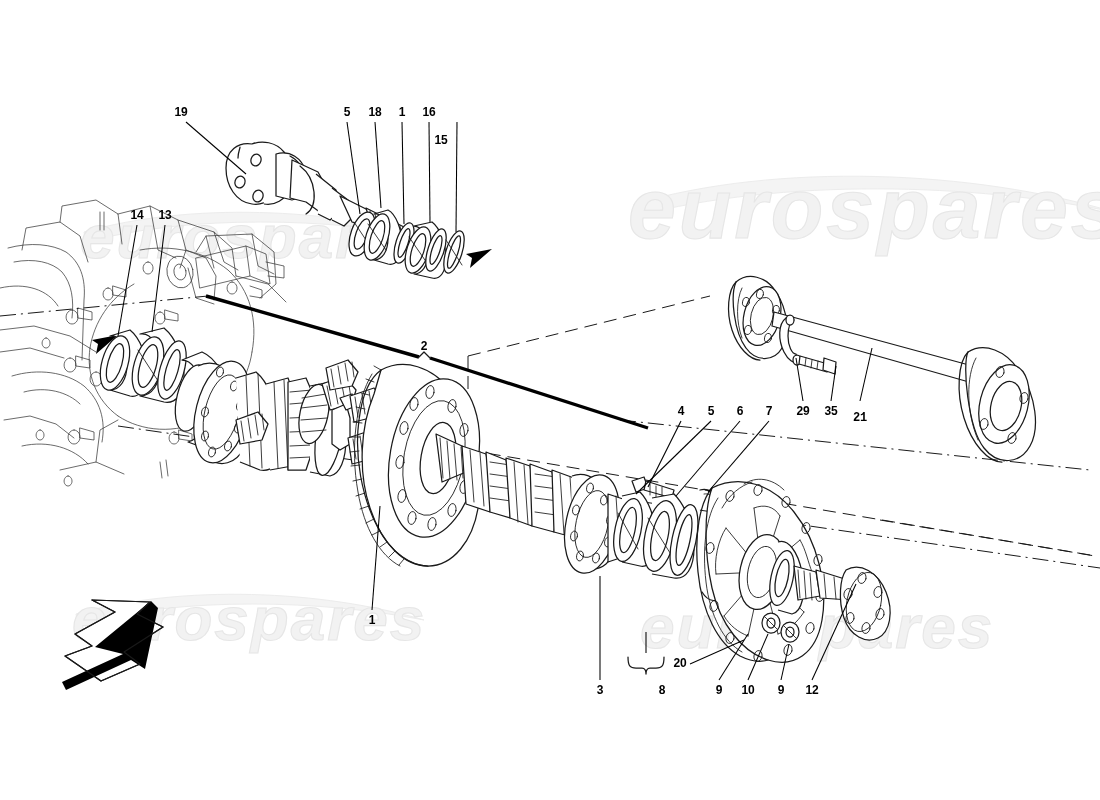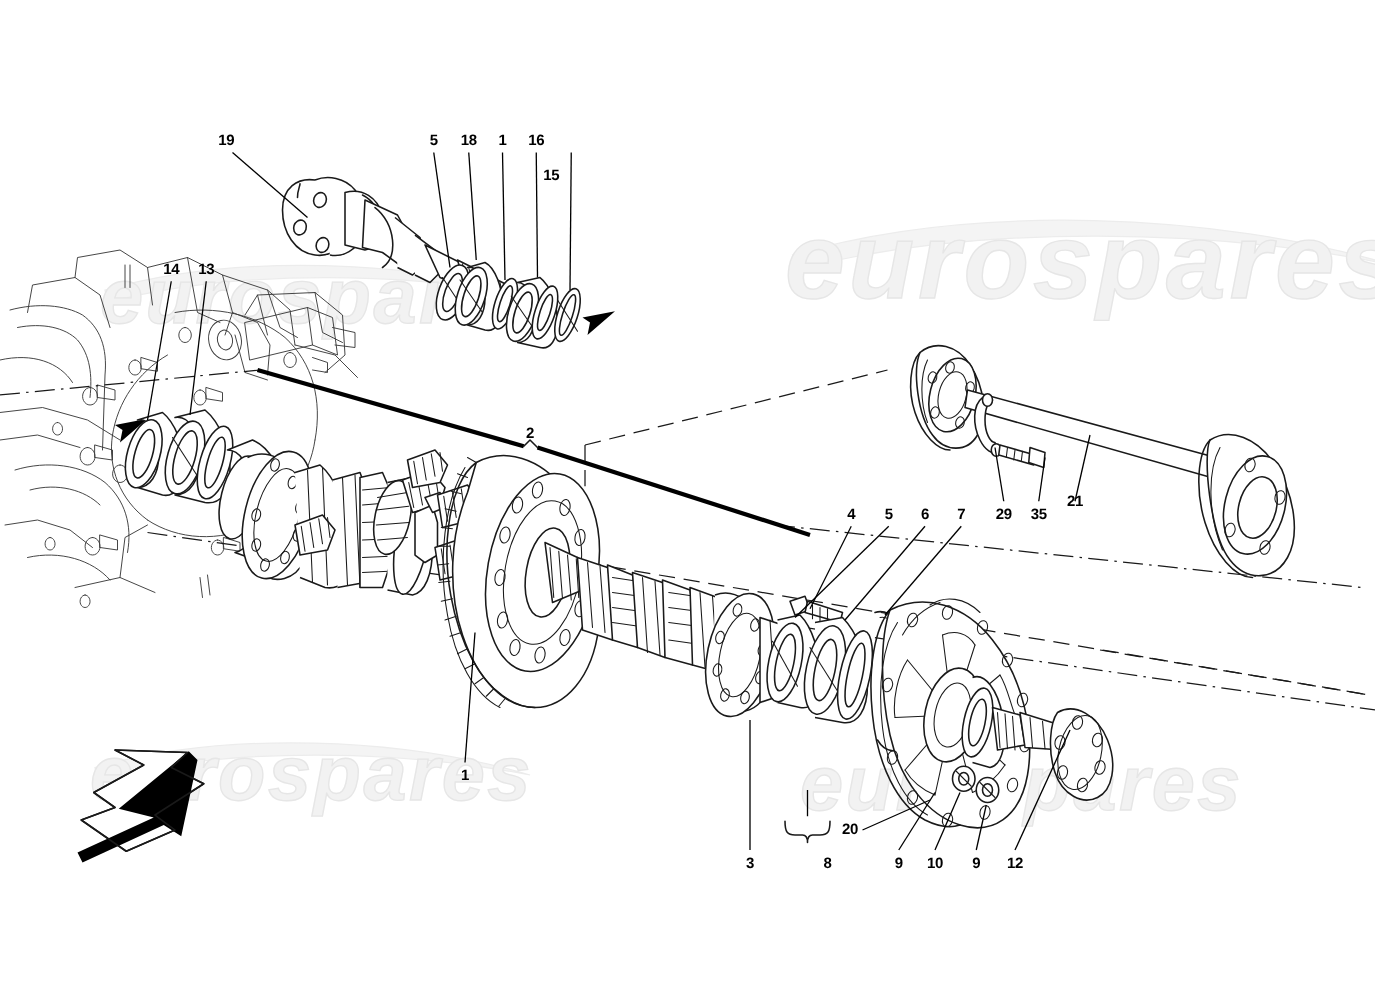--- a/index.html
+++ b/index.html
@@ -565,21 +565,21 @@
   <div class="callout-label" style="left:441px; top:112px;margin-top:28px;">15</div>
   <div class="callout-label" style="left:137px; top:215px;text-align:right;">14</div>
   <div class="callout-label" style="left:165px; top:215px;">13</div>
   <div class="callout-label" style="left:424px; top:346px;">2</div>
   <div class="callout-label" style="left:681px; top:411px;">4</div>
   <div class="callout-label" style="left:711px; top:411px;">5</div>
   <div class="callout-label" style="left:740px; top:411px;">6</div>
   <div class="callout-label" style="left:769px; top:411px;">7</div>
   <div class="callout-label" style="left:803px; top:411px;">29</div>
   <div class="callout-label" style="left:831px; top:411px;">35</div>
-  <div class="callout-label" style="left:860px; top:401px;">21</div>
+  <div class="callout-label" style="left:860px; top:418px;font-family:Liberation Mono, monospace;">21</div>
   <div class="callout-label" style="left:372px; top:620px;">1</div>
   <div class="callout-label" style="left:680px; top:663px;">20</div>
   <div class="callout-label" style="left:600px; top:690px;">3</div>
   <div class="callout-label" style="left:662px; top:690px;">8</div>
   <div class="callout-label" style="left:719px; top:690px;">9</div>
   <div class="callout-label" style="left:748px; top:690px;">10</div>
   <div class="callout-label" style="left:781px; top:690px;">9</div>
   <div class="callout-label" style="left:812px; top:690px;">12</div>
 
 </div>

